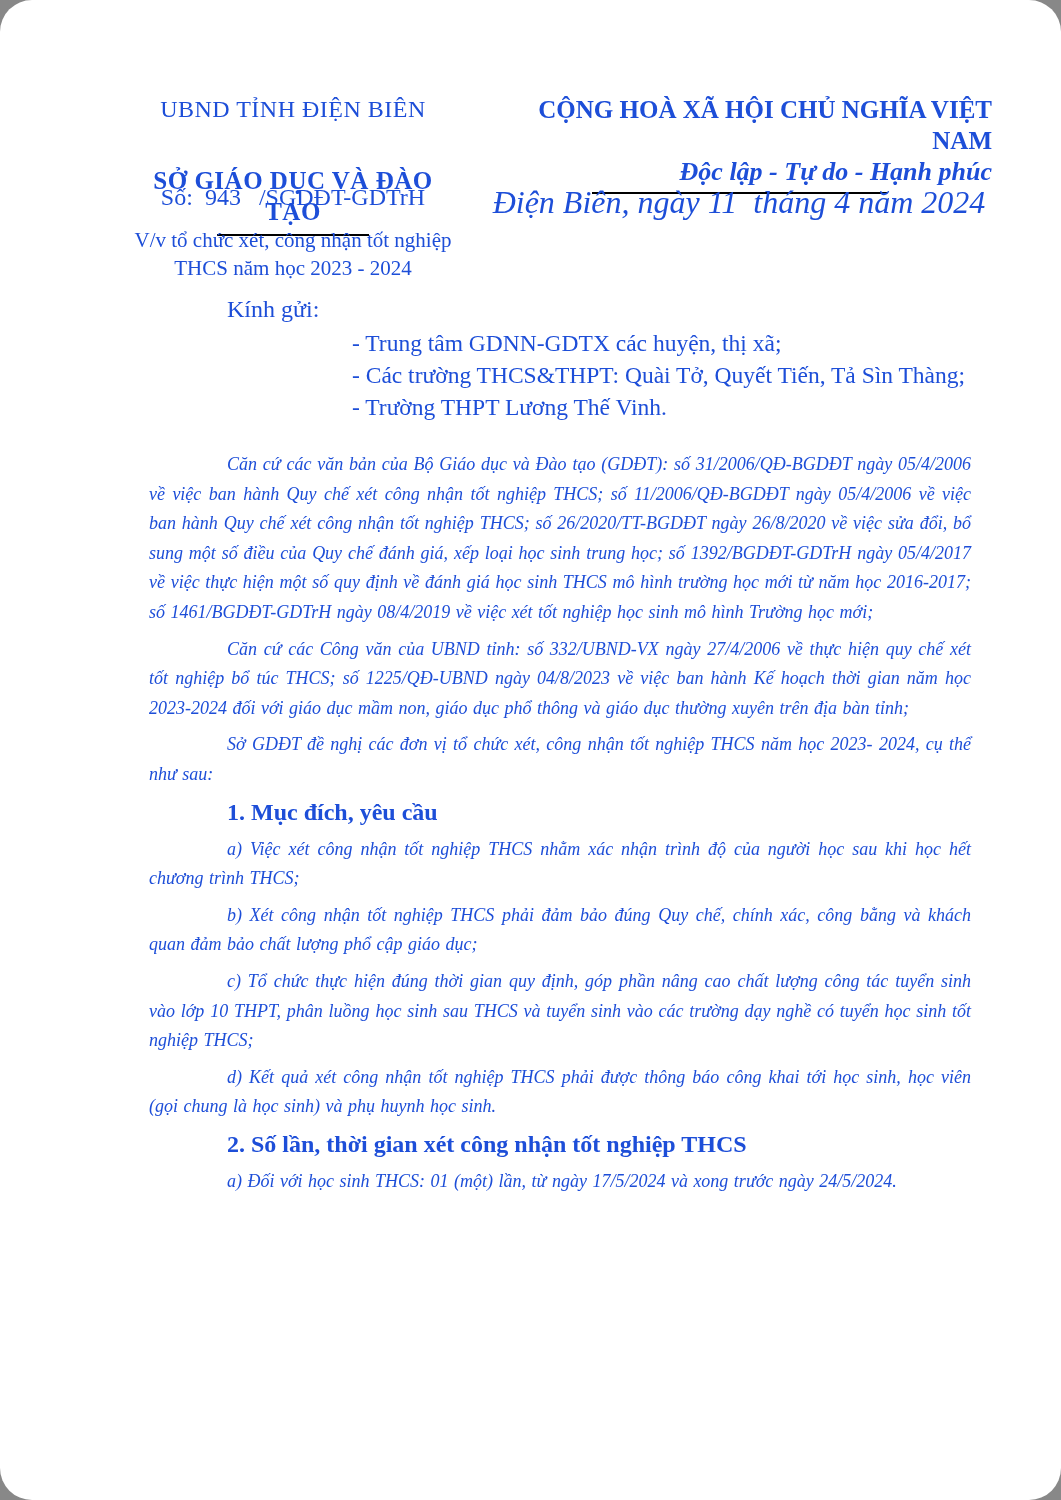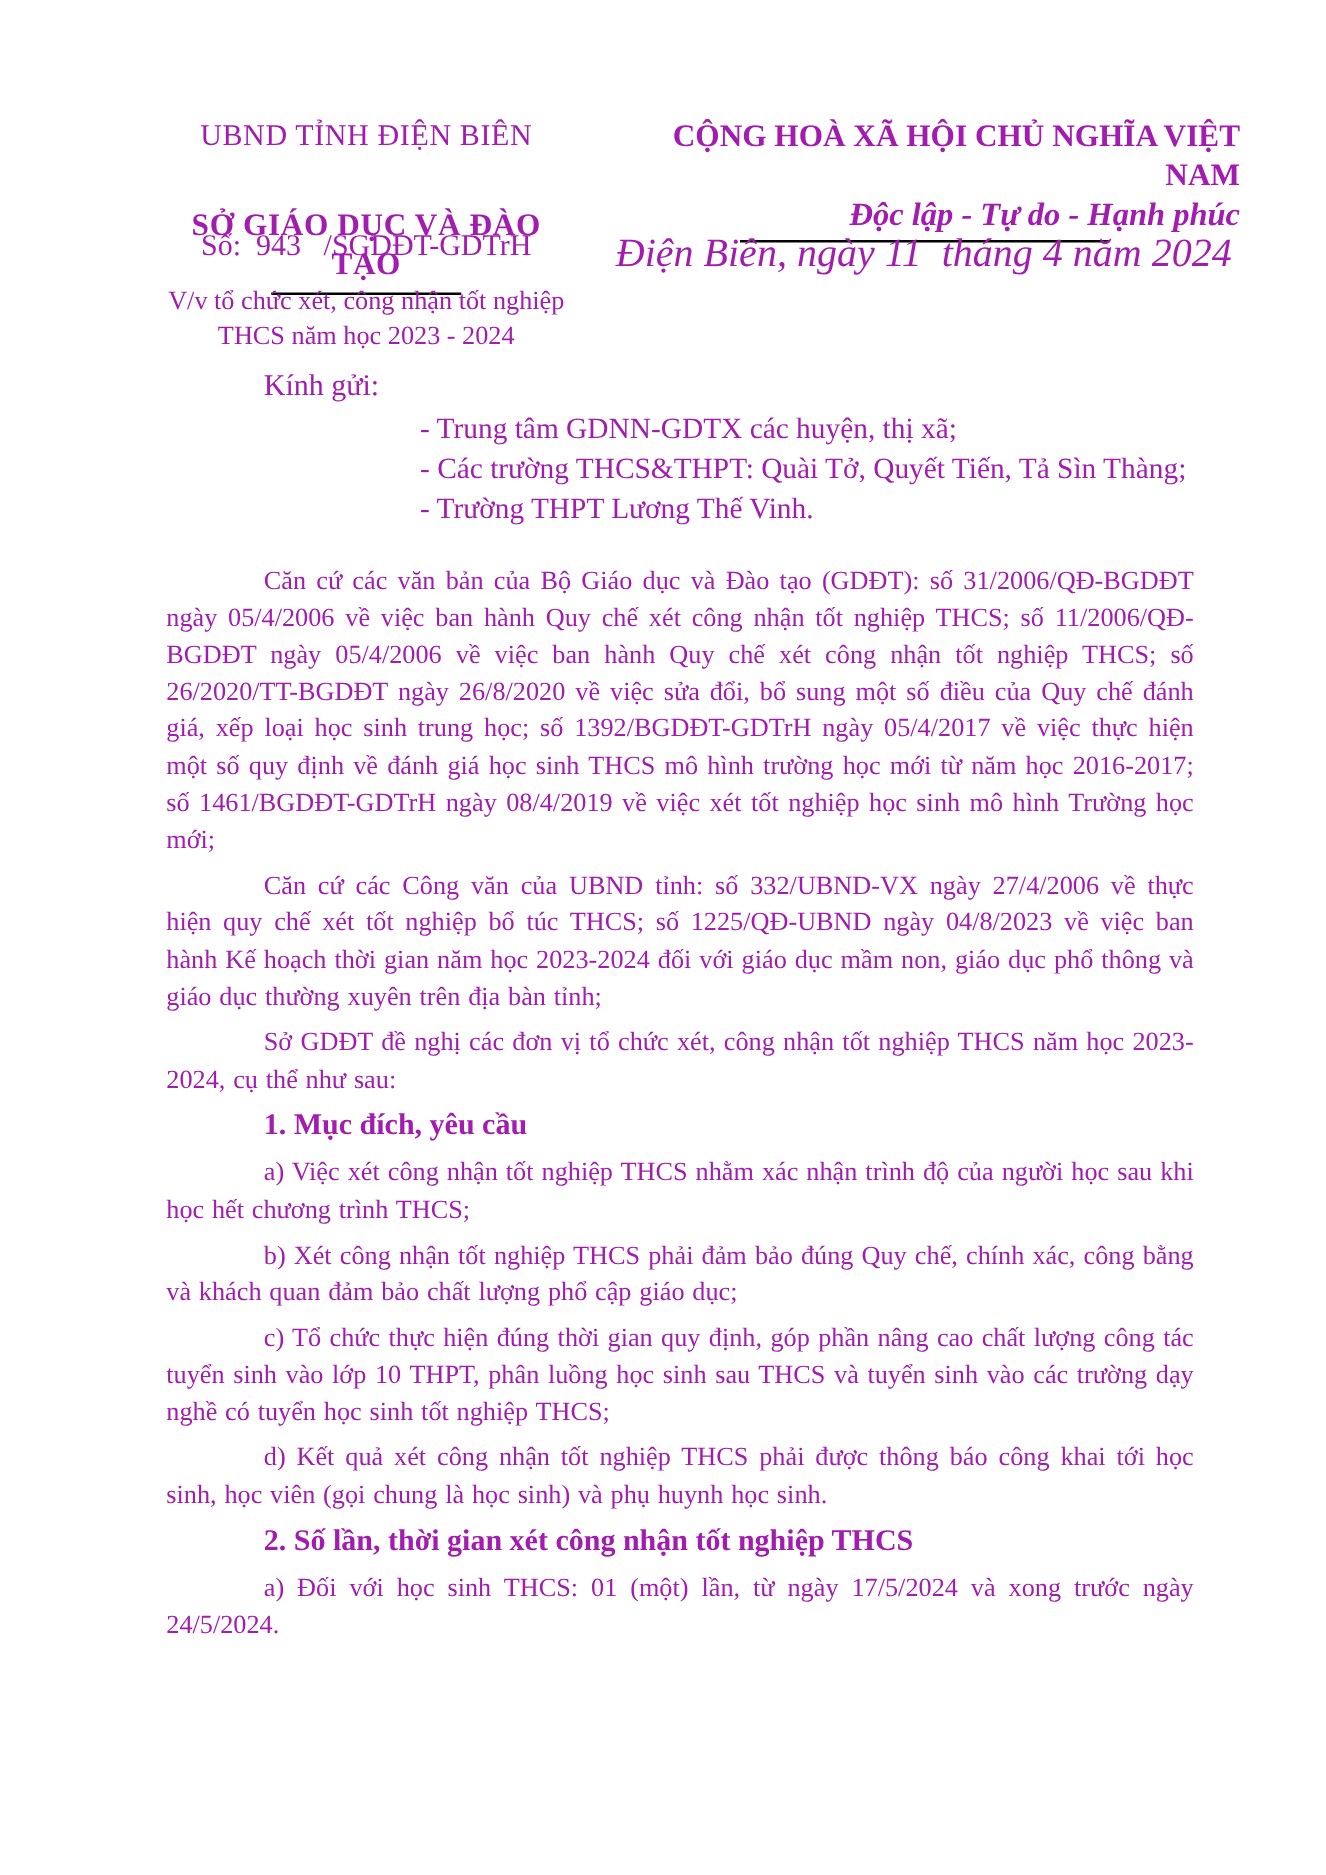--- a/index.html
+++ b/index.html
@@ -3,23 +3,24 @@
 <meta charset="utf-8">
 <style>
   html, body { margin: 0; padding: 0; background: #888; }
   .page {
     position: relative;
     width: 1061px;
     height: 1500px;
     margin: 0 auto;
     background: #ffffff;
     font-family: "Liberation Serif", "DejaVu Serif", serif;
-    color: #a21caf;
+    color: #1d4ed8;
     overflow: hidden;
     box-sizing: border-box;
+    border-radius: 32px;
   }
   
   .col-left  { position: absolute; left: 130px; width: 326px; top: 94px; text-align: center; }
   .col-right { position: absolute; left: 486px; width: 506px; top: 94px; text-align: right; }
   .org-parent { font-size: 24px; letter-spacing: 0.5px; line-height: 31px; }
   .org-name   { font-size: 25px; font-weight: bold; letter-spacing: 0.5px; line-height: 31px; margin-top: 40px; }
   .rule-left  { width: 152px; height: 2px; background: #000; margin: 7px auto 0; }
   .national-motto { font-size: 25px; font-weight: bold; line-height: 31px; }
   .motto-line2    { font-size: 26px; font-weight: bold; line-height: 31px; font-style: italic; }
   .rule-right { width: 295px; height: 2px; background: #000; margin: 5px auto 0; }
@@ -31,31 +32,32 @@
   .doc-date {
     position: absolute; left: 486px; width: 506px; top: 184px;
     font-size: 32px; font-style: italic; text-align: center; white-space: pre;
   }
   .doc-subject {
     position: absolute; left: 110px; width: 366px; top: 226px;
     font-size: 21px; text-align: center; line-height: 28px;
   }
   
   .content {
-    position: absolute; left: 133px; top: 294px; width: 822px;
+    position: absolute; left: 149px; top: 294px; width: 822px;
   }
   .salutation-label { font-size: 24px; margin-left: 78px; line-height: 30px; }
   .recipients { margin: 3px 0 0 203px; }
   .recipient  { font-size: 23.5px; line-height: 32px; }
   .body-blocks { margin-top: 27px; }
   .para {
-    font-size: 21px; line-height: 29.6px;
+    font-size: 18px; line-height: 29.6px;
     text-align: justify; text-indent: 78px;
     margin: 0 0 7px 0;
     word-spacing: 1px;
+    font-style: italic;
   }
   .heading {
     font-size: 24px; font-weight: bold;
     margin: 6px 0 8px 78px; line-height: 30px;
     text-align: left; text-indent: 0;
   }
 </style>
 </head>
 <body>
 

